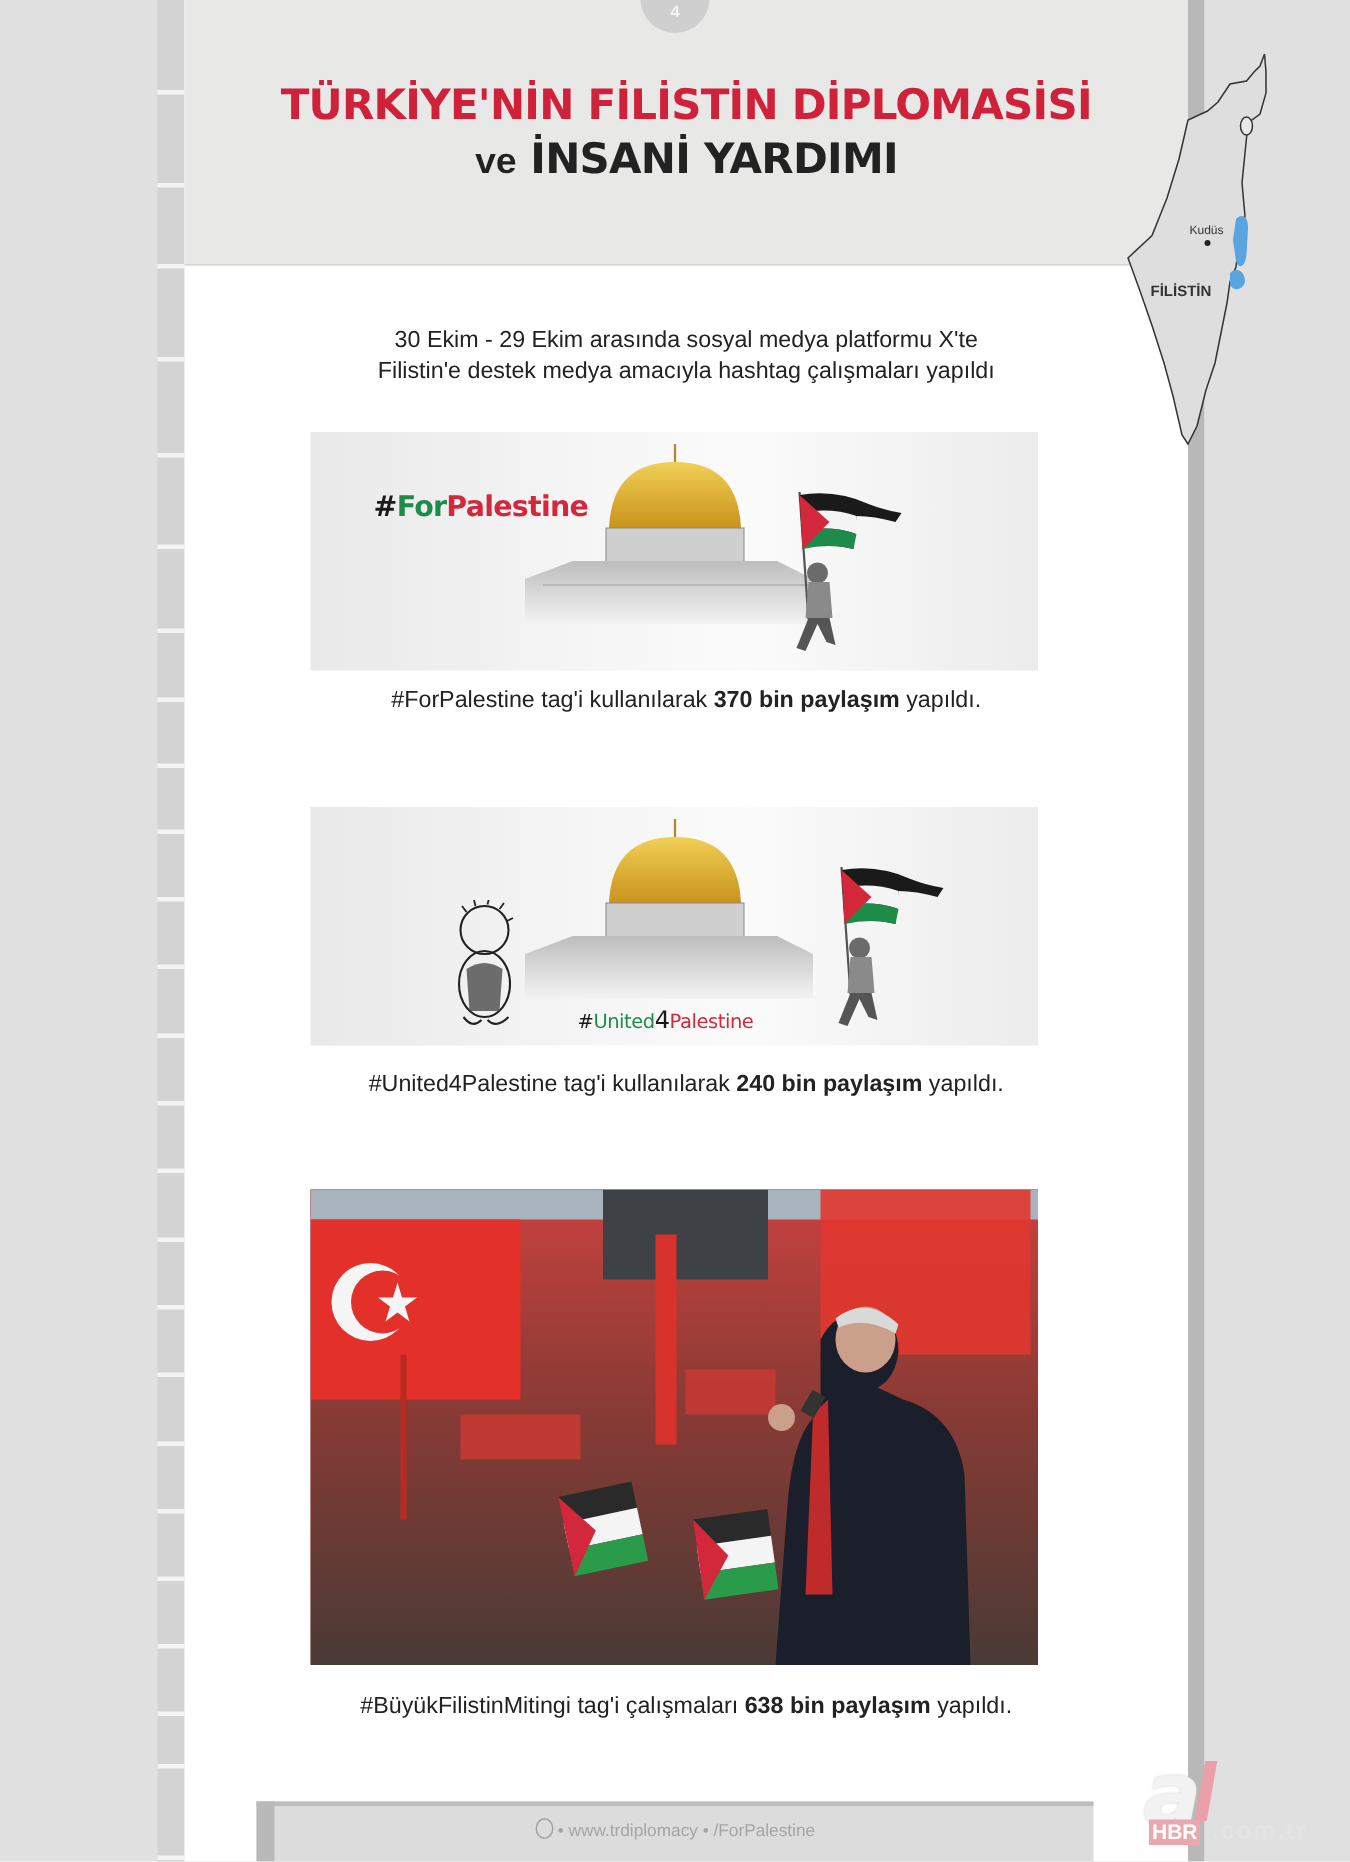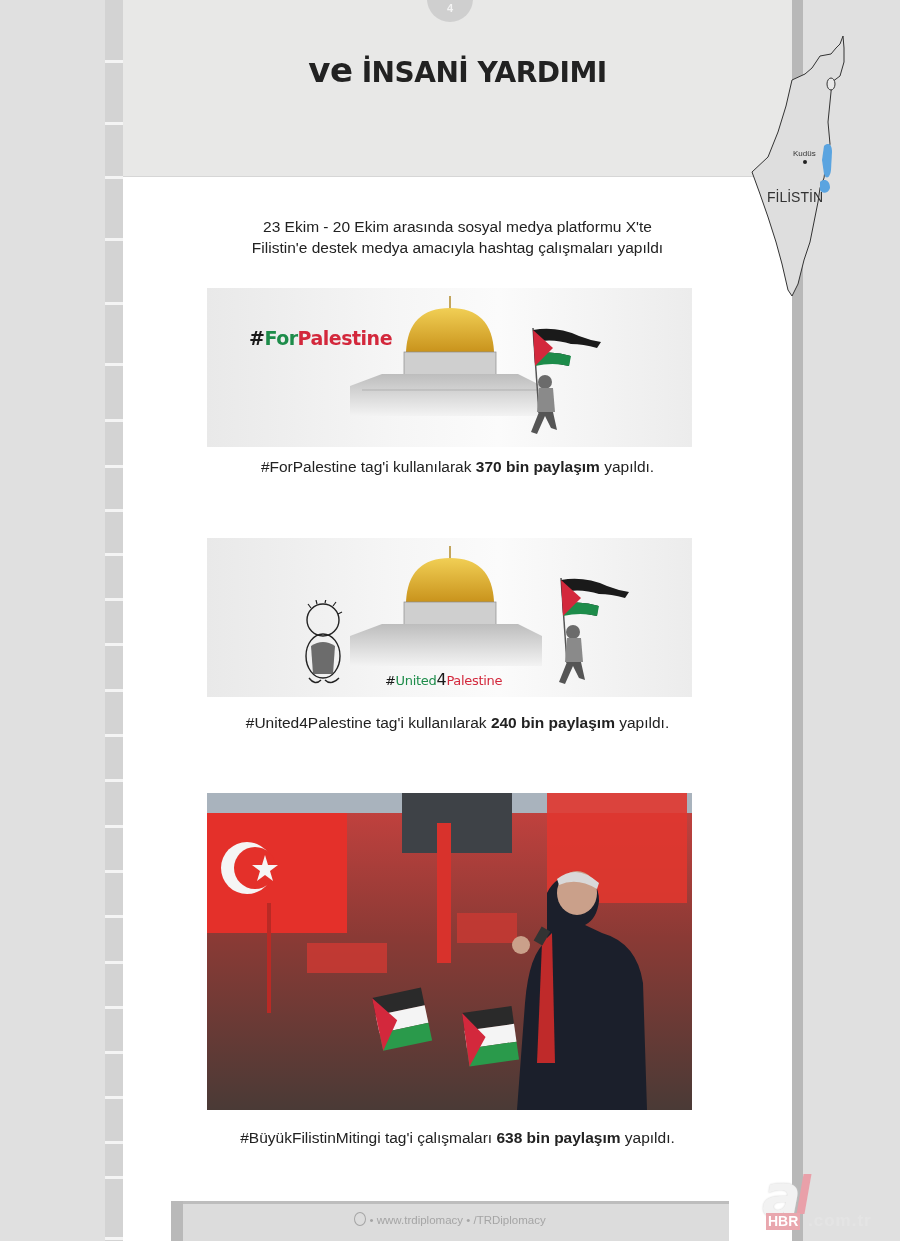--- a/index.html
+++ b/index.html
@@ -18,27 +18,27 @@
   .right-bar { position:absolute; left:792px; top:0; width:11px; height:1241px; background:#b8b8b8; }
   .right-margin { position:absolute; left:803px; top:0; width:97px; height:1241px; background:#e0e0e0; }
   .page-number {
     position:absolute; left:427px; top:-14px; width:46px; height:36px;
     border-radius:0 0 23px 23px; background:#cfcfcf;
     color:#f4f4f4; font-weight:700; font-size:11px; text-align:center; line-height:44px;
   }
   .title-wrap { position:absolute; left:123px; top:52px; width:669px; text-align:center; }
   .title-line1 { font-family:"DejaVu Sans", sans-serif; font-weight:700; font-size:28px; letter-spacing:-0.5px; color:#d0213a; line-height:36px; }
   .title-line2 { font-family:"DejaVu Sans", sans-serif; font-weight:700; font-size:28px; letter-spacing:-0.5px; color:#222222; line-height:36px; }
-  .title-line2 .small { font-size:34px; }
+  .title-line2 .small { font-size:24px;font-family:Liberation Mono, monospace; }
 
   
   .map { position:absolute; left:748px; top:32px; width:110px; height:268px; }
   .map-label-city { position:absolute; left:793px; top:149px; font-size:8px; color:#333; }
   .map-dot { position:absolute; left:803px; top:160px; width:4px; height:4px; border-radius:50%; background:#222; }
-  .map-label-country { position:absolute; left:767px; top:189px; font-size:14px; font-weight:400; color:#333; }
+  .map-label-country { position:absolute; left:767px; top:189px; font-size:10px; font-weight:700; color:#333; }
 
   .intro { position:absolute; left:123px; top:216px; width:669px; text-align:center; font-size:15.5px; line-height:21px; color:#222; }
 
   .banner { position:absolute; left:207px; width:485px; height:159px; overflow:hidden;
     background:linear-gradient(90deg,#e9e9e9 0%,#f6f6f6 40%,#fbfbfb 60%,#ececec 100%); }
   .banner1 { top:288px; }
   .banner2 { top:538px; }
   .caption { position:absolute; left:123px; width:669px; text-align:center; font-size:15.5px; color:#222; }
   .caption b { font-weight:700; }
   .cap1 { top:458px; }
@@ -90,38 +90,39 @@
 
 <div class="page">
   <div class="page-header"></div>
 </div>
 <div class="right-bar"></div>
 <div class="right-margin"></div>
 
 <div class="page-number">4</div>
 
 <div class="title-wrap">
+  <div class="title-line1">TÜRKİYE'NİN FİLİSTİN DİPLOMASİSİ</div>
   <div class="title-line2">
     <span class="small">ve</span>
     <span>İNSANİ YARDIMI</span>
   </div>
 </div>
 
 <svg class="map" viewBox="0 0 110 268" xmlns="http://www.w3.org/2000/svg">
   <path d="M95 4 L92 12 L88 16 L83 22 L72 24 L64 36 L57 42 L44 48 L38 74 L30 100 L20 125 L4 140 L12 162 L20 185 L28 210 L34 232 L40 258 L44 264 L50 252 L56 228 L62 210 L66 190 L70 170 L72 156 L76 146 L78 130 L82 112 L80 90 L82 70 L84 50 L92 44 L96 30 L96 16 Z" fill="#dedede" stroke="#333" stroke-width="1"></path>
   <ellipse cx="83" cy="52" rx="4" ry="6" fill="#e8e8e8" stroke="#333" stroke-width="1"></ellipse>
   <path d="M76 114 C80 110 84 112 84 120 L83 138 C82 146 78 148 76 142 L74 128 Z" fill="#5aa4e0"></path>
   <path d="M72 150 C76 146 82 148 82 156 C80 162 74 162 72 158 Z" fill="#5aa4e0"></path>
 </svg>
 <div class="map-label-city">Kudüs</div>
 <div class="map-dot"></div>
 <div class="map-label-country">FİLİSTİN</div>
 
 <div class="intro">
-  <div>23 Ekim - 20 Ekim arasında sosyal medya platformu X'te</div>
+  <div>30 Ekim - 29 Ekim arasında sosyal medya platformu X'te</div>
   <div>Filistin'e destek medya amacıyla hashtag çalışmaları yapıldı</div>
 </div>
 
 <div class="banner banner1">
   <div style="position:absolute;left:42px;top:39px;font-family:'DejaVu Sans',sans-serif;font-weight:700;font-size:19px;letter-spacing:-0.5px;">
     <span style="color:#1a1a1a">#</span><span style="color:#1d8c4a">For</span><span style="color:#d3283c">Palestine</span>
   </div>
   <svg style="position:absolute;left:135px;top:6px" width="200" height="125" viewBox="0 0 200 125">
     <defs>
       <linearGradient id="gold1" x1="0" y1="0" x2="0" y2="1">
@@ -238,21 +239,21 @@
   </svg>
 </div>
 <div class="caption cap3">
   <span>#BüyükFilistinMitingi tag'i çalışmaları </span><b>638 bin paylaşım</b><span> yapıldı.</span>
 </div>
 
 <div class="footer-bar"></div>
 <div class="footer-left"></div>
 <div class="footer-text">
   <span style="display:inline-block;width:10px;height:12px;border:1px solid #a5a5a5;border-radius:50%;vertical-align:-2px;"></span>
-  <span>• www.trdiplomacy • /TRDiplomacy</span>
+  <span>• www.trdiplomacy • /ForPalestine</span>
 </div>
 
 <div class="watermark">
   <div class="wm-red"></div>
   <div class="wm-a">a</div>
   <div class="wm-hbr">HBR</div>
   <div class="wm-com">.com.tr</div>
 </div>
 
 </body></html>

